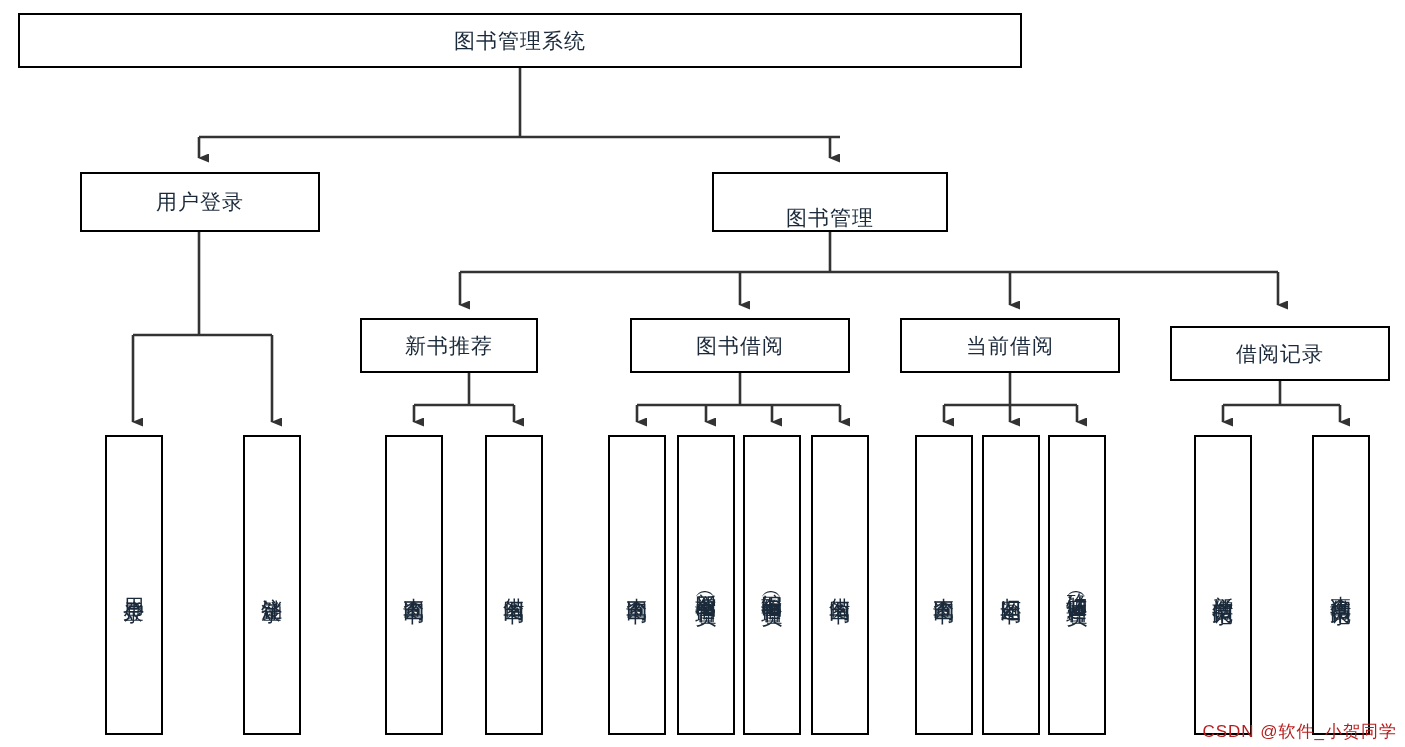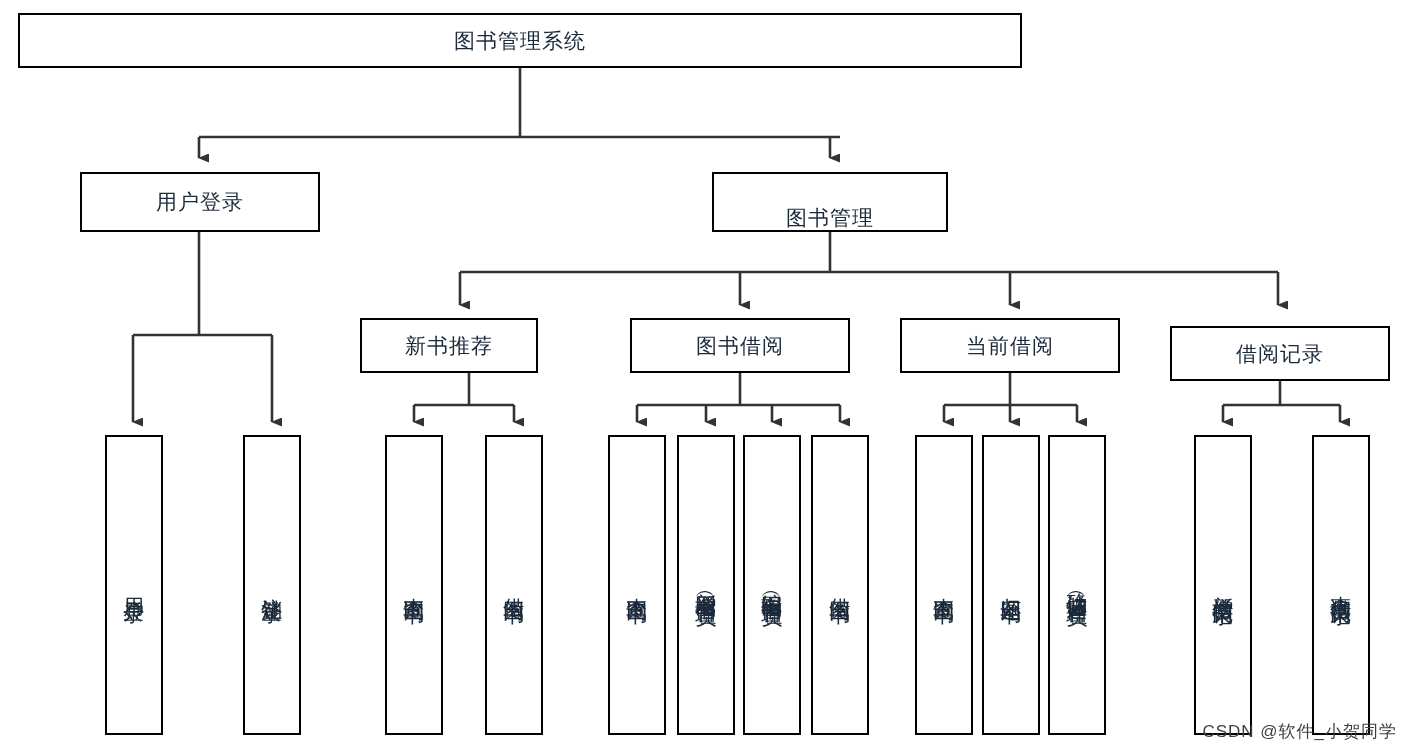--- a/index.html
+++ b/index.html
@@ -52,21 +52,21 @@
     writing-mode: vertical-rl;
     text-orientation: upright;
     display: block;
     text-align: center;
   }
   .watermark {
     position: absolute;
     right: 8px;
     bottom: 4px;
     font-size: 17px;
-    color: #404040;
+    color: #b91c1c;
     letter-spacing: 1px;
     white-space: nowrap;
   }
 </style>
 </head>
 <body>
 
 <div id="canvas">
 
   <svg class="wires" viewBox="0 0 1405 747">

